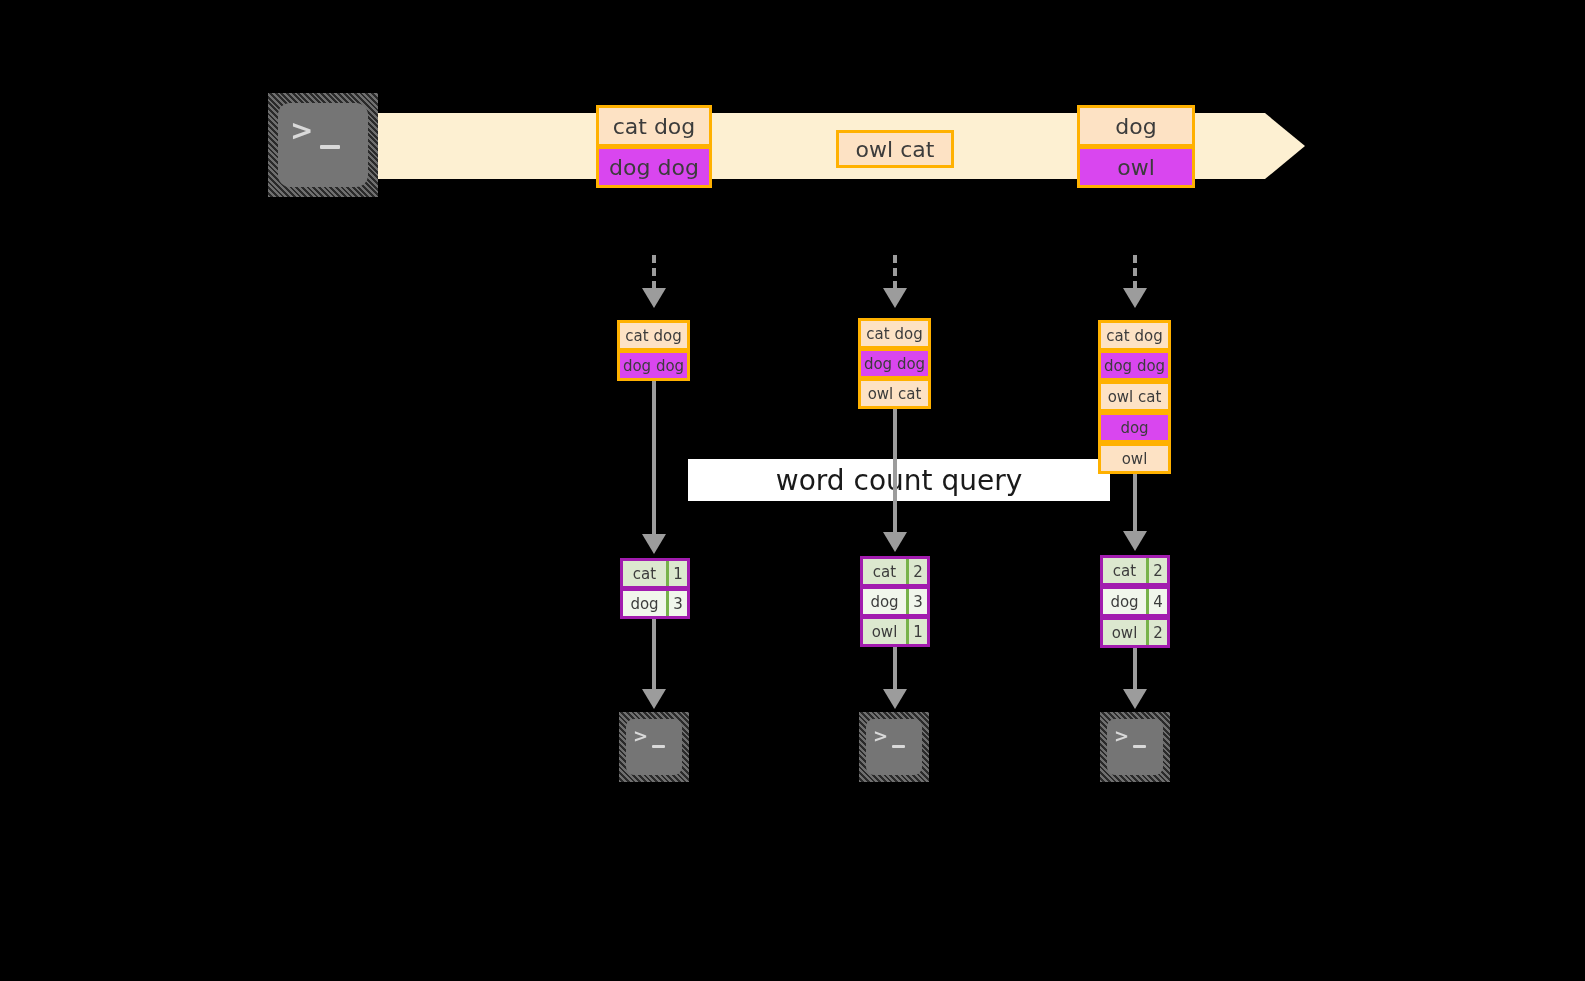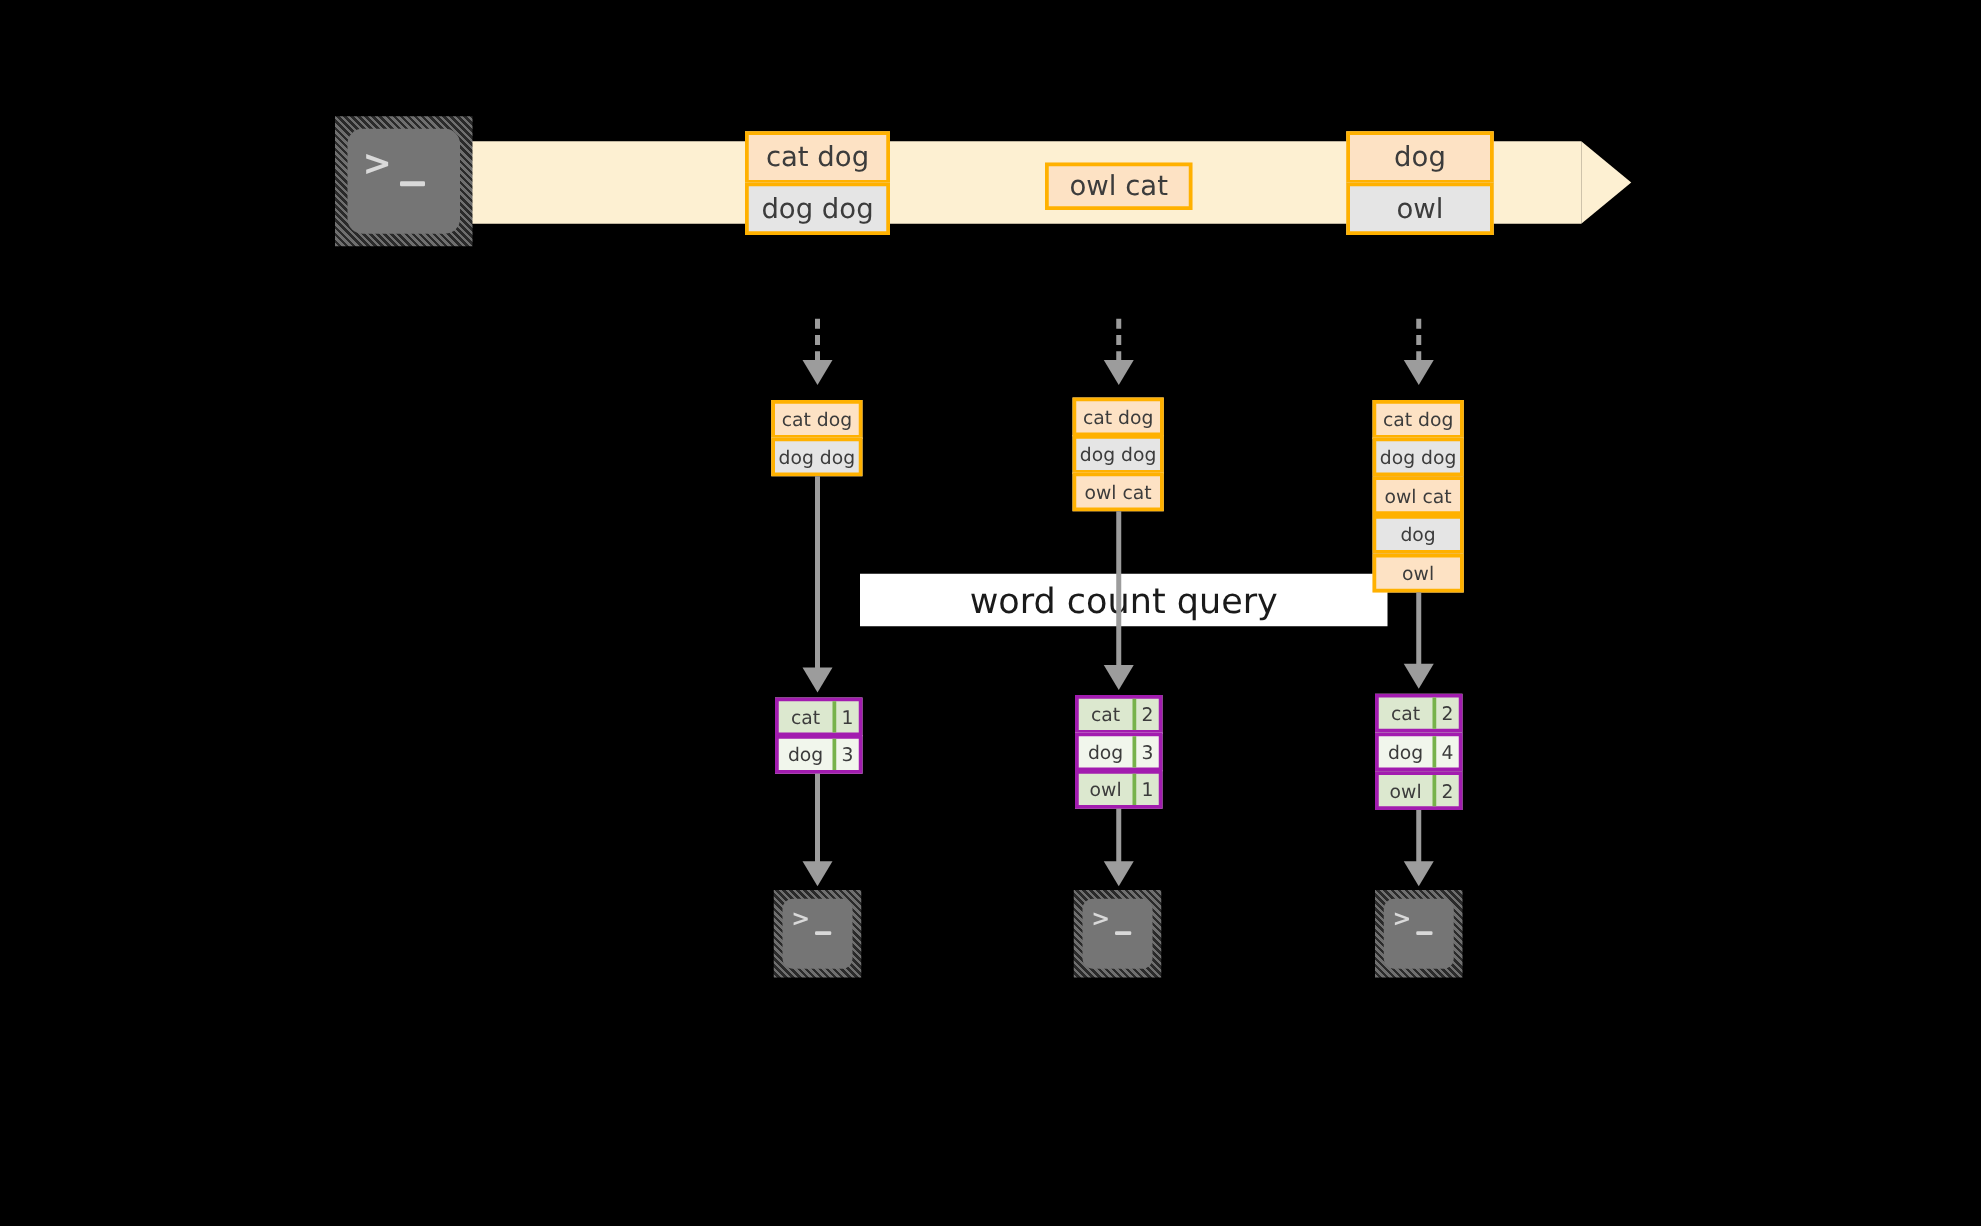--- a/index.html
+++ b/index.html
@@ -66,21 +66,21 @@
     box-sizing: border-box;
     border: 3px solid #FFB100;
     color: #3c3c3c;
     display: flex;
     align-items: center;
     justify-content: center;
     white-space: nowrap;
     text-align: center;
   }
   .rec.dark  { background: #FDE2C4; }
-  .rec.light { background: #e5e5e5; }
+  .rec.light { background: #d946ef; }
 
   
   .res {
     position: absolute;
     box-sizing: border-box;
     border: 3px solid #a21caf;
     display: flex;
     color: #3c3c3c;
   }
   .res.dark  { background: #DCE8CF; }

